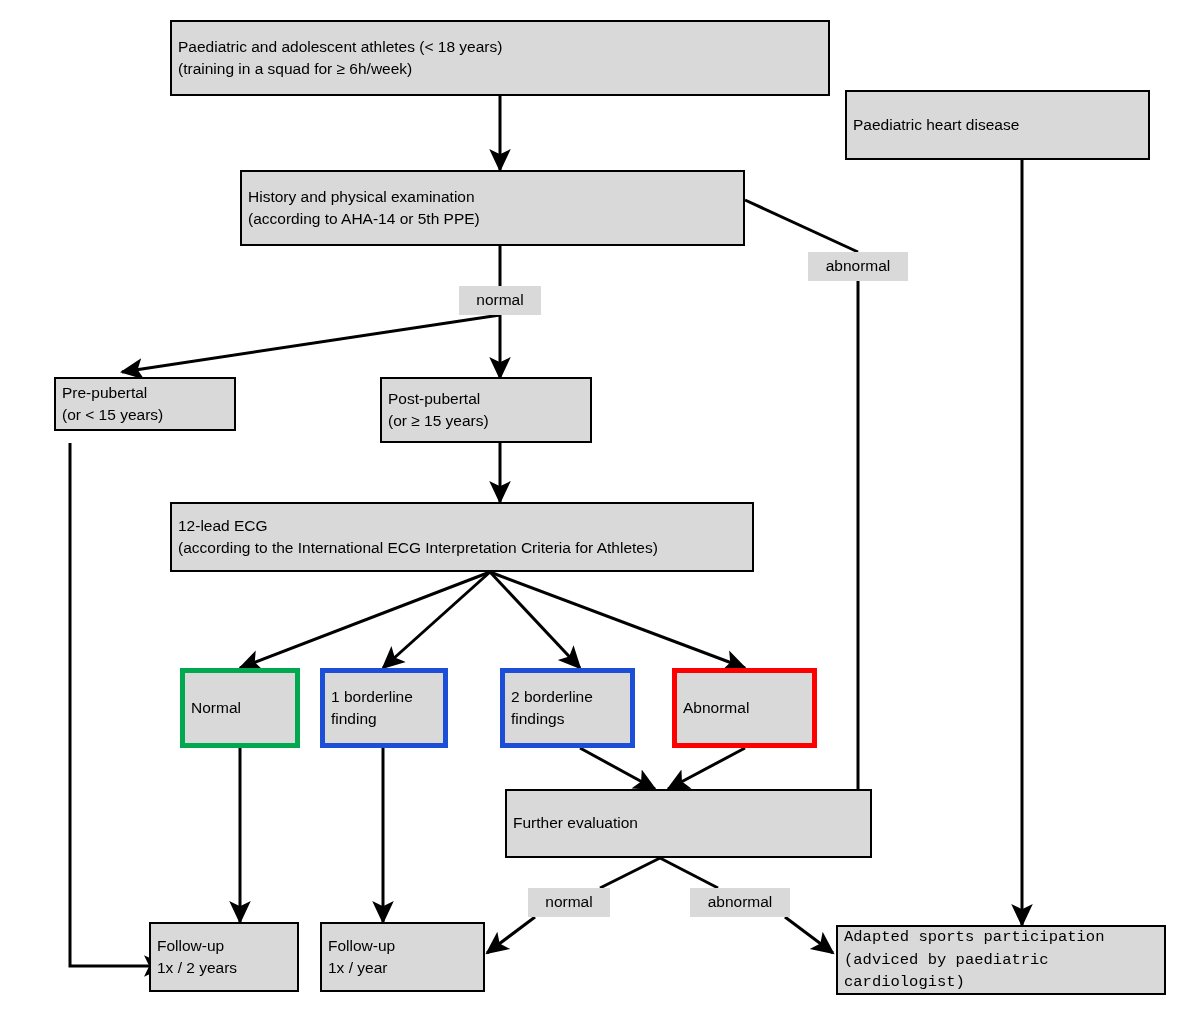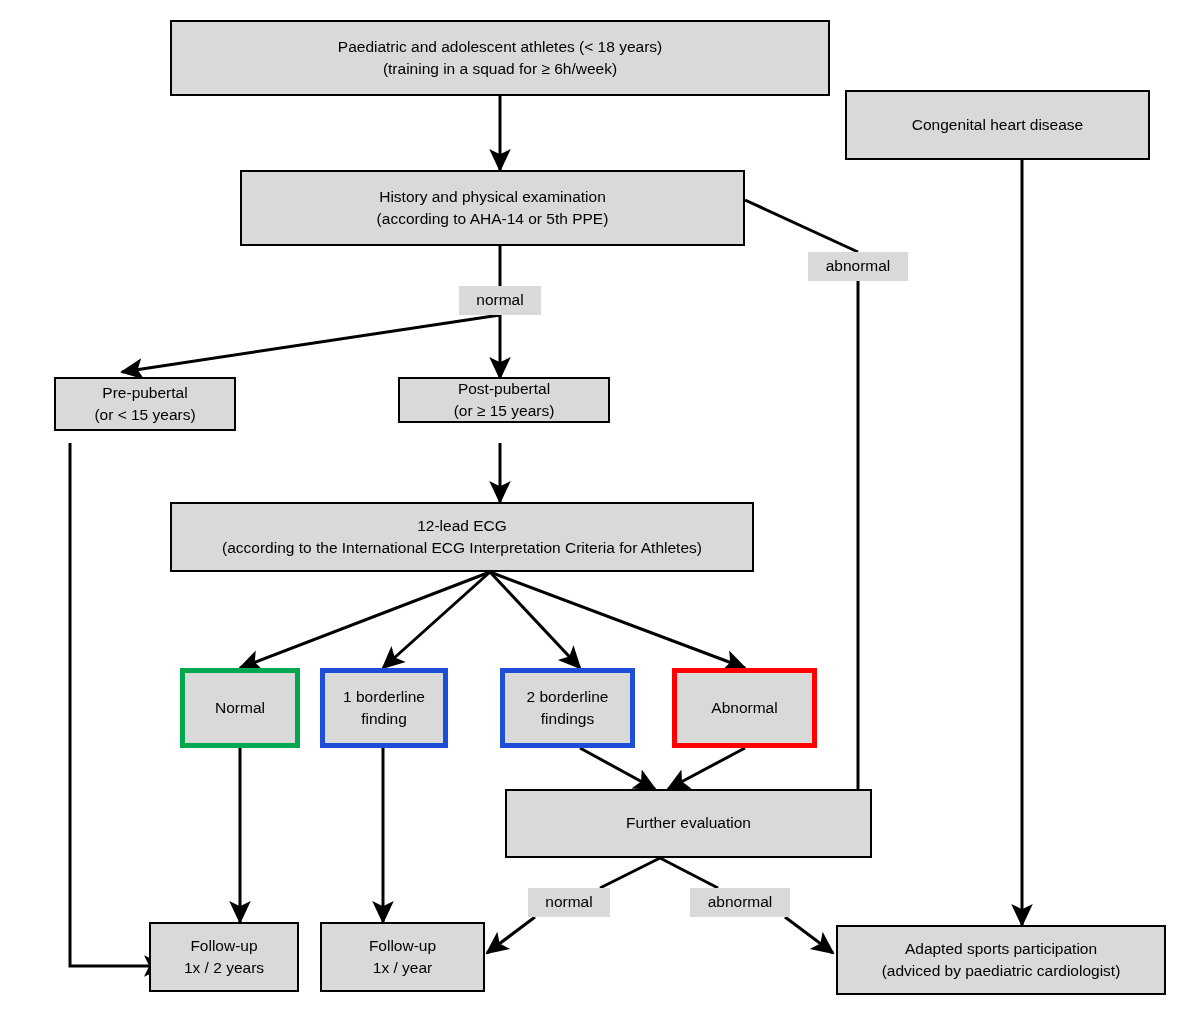--- a/index.html
+++ b/index.html
@@ -24,21 +24,20 @@
     pointer-events: none;
   }
   .node {
     position: absolute;
     box-sizing: border-box;
     background: #d9d9d9;
     border: 2px solid #000000;
     display: flex;
     align-items: center;
     justify-content: center;
-    text-align: center;
     color: #000000;
     font-size: 15.5px;
     line-height: 1.45;
   }
   .node .txt {
     display: block;
     width: 100%;
     padding: 0 6px;
     white-space: pre-line;
   }
@@ -120,29 +119,29 @@
     <span class="txt"><span>Paediatric and adolescent athletes (&lt; 18 years)</span>
 <span>(training in a squad for ≥ 6h/week)</span></span>
   </div>
 
   <div class="node" style="left:240px; top:170px; width:505px; height:76px;">
     <span class="txt"><span>History and physical examination</span>
 <span><span>(according to </span><span class="ital">AHA-14 or 5th PPE</span><span>)</span></span></span>
   </div>
 
   <div class="node" style="left:845px; top:90px; width:305px; height:70px;">
-    <span class="txt">Congenital heart disease</span>
+    <span class="txt">Paediatric heart disease</span>
   </div>
 
   <div class="node" style="left:54px; top:377px; width:182px; height:54px;">
     <span class="txt"><span>Pre-pubertal</span>
 <span>(or &lt; 15 years)</span></span>
   </div>
 
-  <div class="node" style="left:398px; top:377px; width:212px; height:46px;">
+  <div class="node" style="left:380px; top:377px; width:212px; height:66px;">
     <span class="txt"><span>Post-pubertal</span>
 <span>(or ≥ 15 years)</span></span>
   </div>
 
   <div class="node" style="left:170px; top:502px; width:584px; height:70px;">
     <span class="txt"><span>12-lead ECG</span>
 <span><span>(according to the </span><span class="ital">International ECG Interpretation Criteria for Athletes</span><span>)</span></span></span>
   </div>
 
   <div class="node green" style="left:180px; top:668px; width:120px; height:80px;">
@@ -170,21 +169,21 @@
   <div class="node" style="left:149px; top:922px; width:150px; height:70px;">
     <span class="txt"><span>Follow-up</span>
 <span>1x / 2 years</span></span>
   </div>
 
   <div class="node" style="left:320px; top:922px; width:165px; height:70px;">
     <span class="txt"><span>Follow-up</span>
 <span>1x / year</span></span>
   </div>
 
-  <div class="node" style="left:836px; top:925px; width:330px; height:70px;">
+  <div class="node" style="left:836px; top:925px; width:330px; height:70px;font-family:Liberation Mono, monospace;">
     <span class="txt"><span>Adapted sports participation</span>
 <span>(adviced by paediatric cardiologist)</span></span>
   </div>
 
   <div class="edge-label" style="left:459px; top:286px; width:82px; height:29px;">
     <span>normal</span>
   </div>
 
   <div class="edge-label" style="left:808px; top:252px; width:100px; height:29px;">
     <span>abnormal</span>

